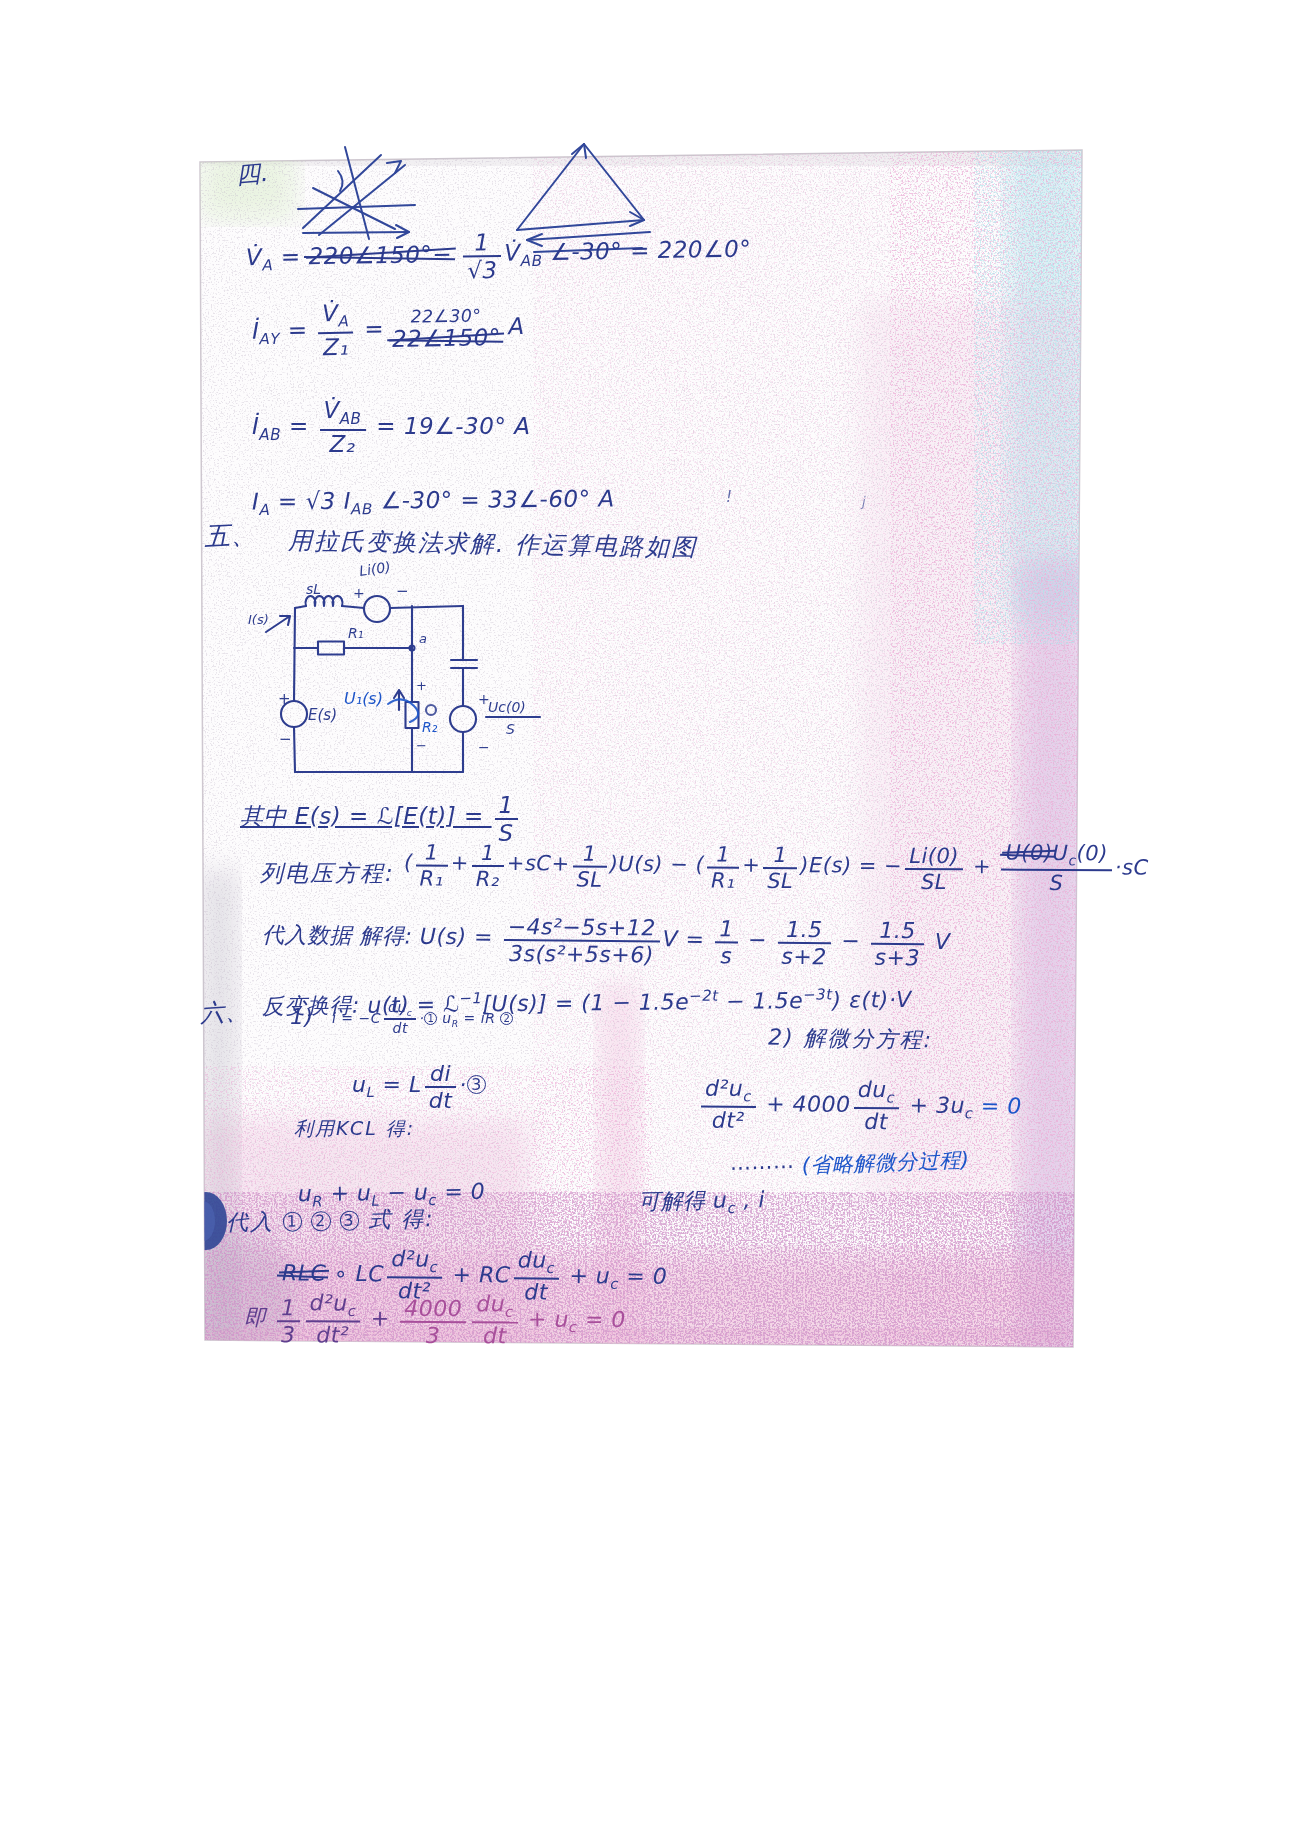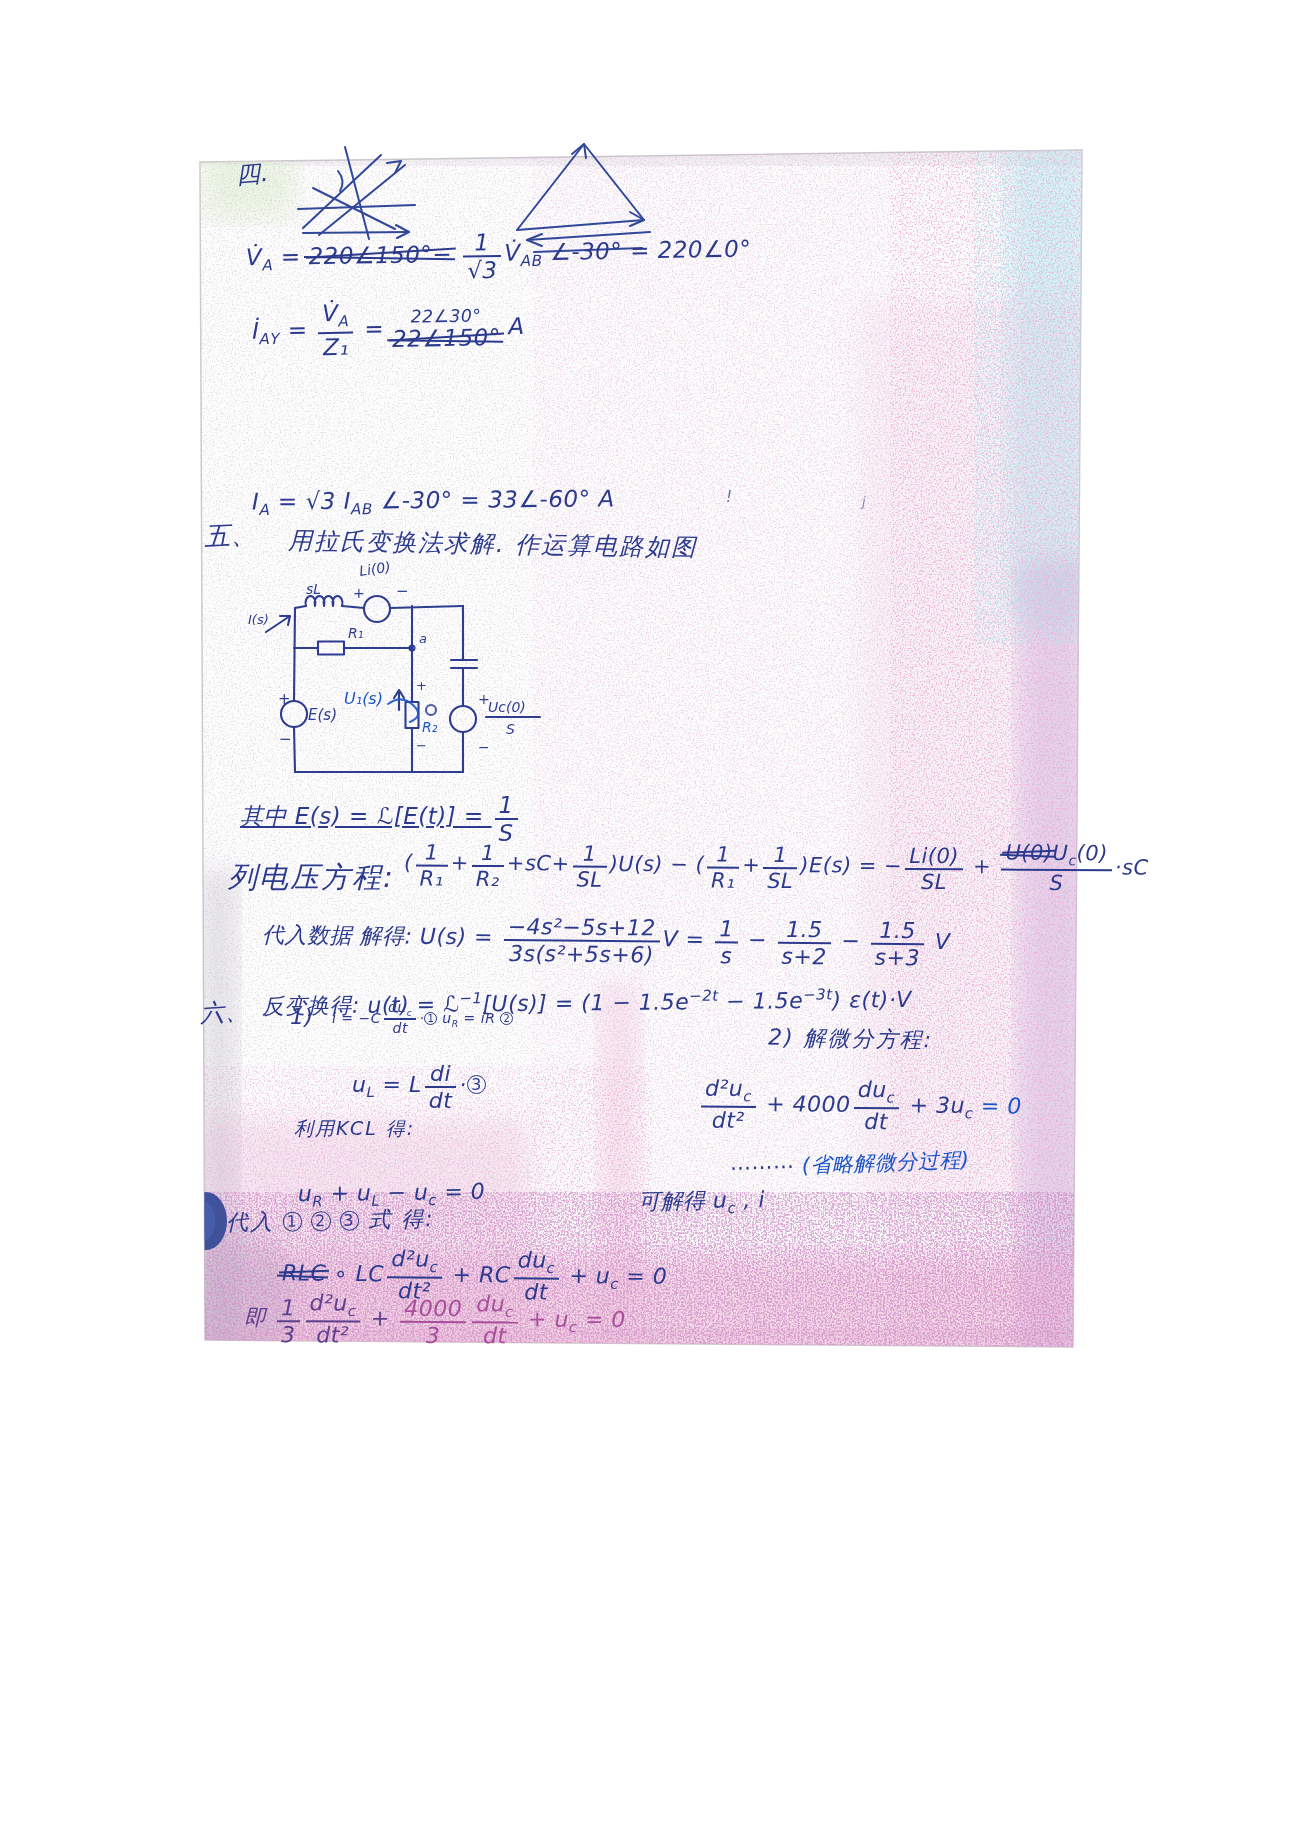--- a/index.html
+++ b/index.html
@@ -110,20 +110,21 @@
       <path d="M25,102 L152,92"></path>
     <path d="M35,112 L158,104"></path>
       <path d="M42,124 L150,120"></path>
     <path d="M92,16 L80,26 M92,16 L94,30"></path>
       <path d="M35,112 L50,106 M35,112 L50,118"></path>
     <path d="M152,92 L138,84 M152,92 L138,98"></path>
   </svg>
 
   <div class="hw" style="left:246px;top:230px;font-size:23px;transform:rotate(-1deg);">V̇<sub>A</sub> = <span class="strike">220∠150°−</span> <span class="frac"><span class="num">1</span><span class="den">√3</span></span>V̇<sub>AB</sub> ∠-30° = 220∠0°</div>
   <div class="hw" style="left:252px;top:300px;font-size:23px;transform:rotate(-1deg);">İ<sub>AY</sub> = <span class="frac"><span class="num">V̇<sub>A</sub></span><span class="den">Z₁</span></span> = <span class="stack"><span class="top">22∠30°</span><span class="bot"><span class="strike">22∠150°</span></span></span> A</div>
+  <div class="hw" style="left:252px;top:398px;font-size:23px;">İ<sub>AB</sub> = <span class="frac"><span class="num">V̇<sub>AB</sub></span><span class="den">Z₂</span></span> = 19∠-30° A</div>
   <div class="hw" style="left:252px;top:487px;font-size:23px;transform:rotate(-0.5deg);">I<sub>A</sub> = √3 I<sub>AB</sub> ∠-30° =  33∠-60° A</div>
 
   <div class="hw" style="left:204px;top:518px;font-size:26px;transform:rotate(-3deg);">五、</div>
   <div class="hw cjk" style="left:288px;top:528px;font-size:24px;transform:rotate(1deg);">用拉氏变换法求解. 作运算电路如图</div>
 
   <div class="hw" style="left:726px;top:488px;font-size:15px;opacity:.75;">!</div>
   <div class="hw" style="left:862px;top:494px;font-size:13px;opacity:.6;">j</div>
 
   <svg class="ckt" style="position:absolute;left:248px;top:552px;" width="340" height="250" viewBox="0 0 340 250">
 
@@ -169,21 +170,21 @@
     <text x="230" y="152" font-size="14">+</text>
     <text x="230" y="200" font-size="14">−</text>
     <text x="240" y="160" font-size="14">Uc(0)</text>
     <path d="M238,165 L292,165"></path>
     <text x="258" y="182" font-size="14">S</text>
 
     <path d="M47,220 L215,220"></path>
   </svg>
 
   <div class="hw" style="left:240px;top:793px;font-size:23px;text-decoration:underline;">其中 E(s) = ℒ[E(t)] = <span class="frac"><span class="num">1</span><span class="den">S</span></span></div>
-  <div class="hw cjk" style="left:228px;top:858px;font-size:29px;">列电压方程:</div>
+  <div class="hw cjk" style="left:260px;top:858px;font-size:23px;">列电压方程:</div>
   <div class="hw" style="left:404px;top:840px;font-size:21px;transform:rotate(0.4deg);">(<span class="frac"><span class="num">1</span><span class="den">R₁</span></span>+<span class="frac"><span class="num">1</span><span class="den">R₂</span></span>+sC+<span class="frac"><span class="num">1</span><span class="den">SL</span></span>)U(s) − (<span class="frac"><span class="num">1</span><span class="den">R₁</span></span>+<span class="frac"><span class="num">1</span><span class="den">SL</span></span>)E(s) = −<span class="frac"><span class="num">Li(0)</span><span class="den">SL</span></span> + <span class="frac"><span class="num"><span class="strike">U(0)</span>U<sub>c</sub>(0)</span><span class="den">S</span></span>·sC</div>
   <div class="hw" style="left:262px;top:916px;font-size:22px;transform:rotate(0.6deg);">代入数据 解得:  U(s) = <span class="frac"><span class="num">−4s²−5s+12</span><span class="den">3s(s²+5s+6)</span></span>V = <span class="frac"><span class="num">1</span><span class="den">s</span></span> − <span class="frac"><span class="num">1.5</span><span class="den">s+2</span></span> − <span class="frac"><span class="num">1.5</span><span class="den">s+3</span></span> V</div>
   <div class="hw" style="left:262px;top:988px;font-size:22px;transform:rotate(-0.6deg);">反变换得:  u(t) = ℒ<sup>−1</sup>[U(s)] = (1 − 1.5e<sup>−2t</sup> − 1.5e<sup>−3t</sup>) ε(t)·V</div>
 
   <div class="hw" style="left:200px;top:996px;font-size:24px;transform:rotate(-4deg);">六、</div>
   <div class="hw" style="left:290px;top:1004px;font-size:22px;">1)</div>
   <div class="hw" style="left:332px;top:1000px;font-size:14px;">i = −C<span class="frac"><span class="num">du<sub>c</sub></span><span class="den">dt</span></span>·<span class="circ">1</span>    u<sub>R</sub> = iR <span class="circ">2</span></div>
   <div class="hw cjk" style="left:768px;top:1024px;font-size:22px;transform:rotate(1deg);">2) 解微分方程:</div>
   <div class="hw" style="left:352px;top:1062px;font-size:22px;">u<sub>L</sub> = L<span class="frac"><span class="num">di</span><span class="den">dt</span></span>·<span class="circ">3</span></div>
   <div class="hw" style="left:698px;top:1078px;font-size:22px;transform:rotate(0.5deg);"><span style="color:#2c3a8d"><span class="frac"><span class="num">d²u<sub>c</sub></span><span class="den">dt²</span></span> + 4000<span class="frac"><span class="num">du<sub>c</sub></span><span class="den">dt</span></span> + 3u<sub>c</sub> </span><span style="color:#1d55c9">= 0</span></div>

